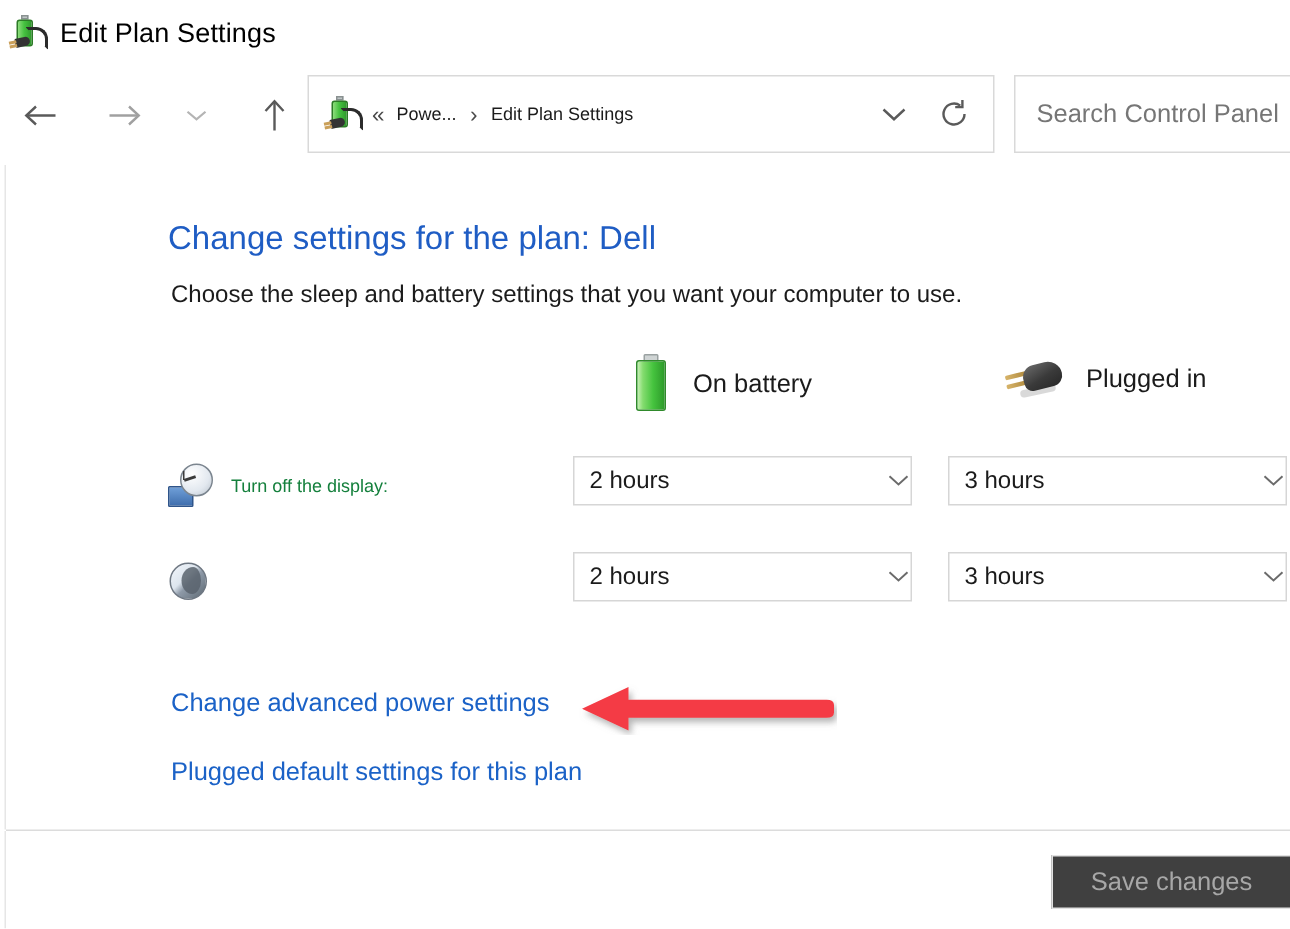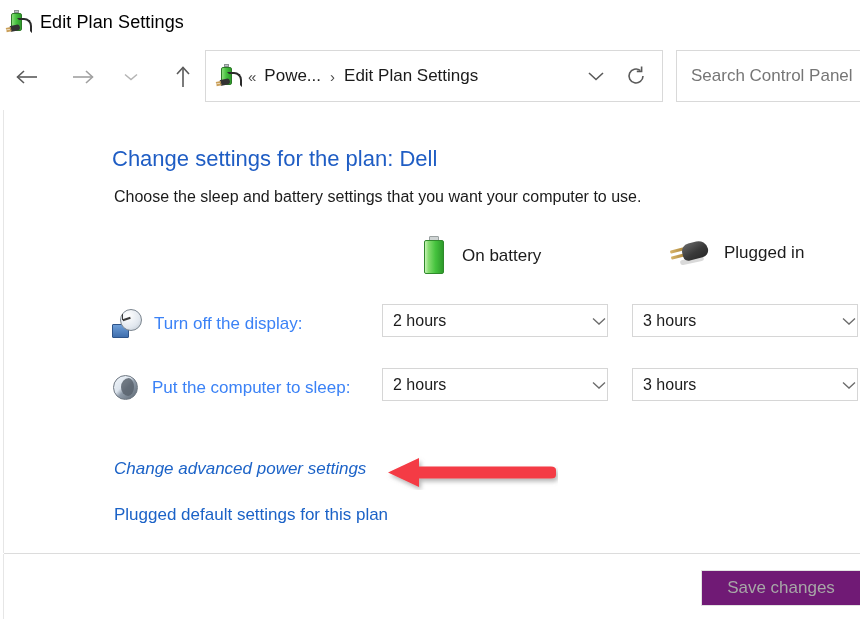--- a/index.html
+++ b/index.html
@@ -127,21 +127,21 @@
     align-items: center;
     padding: 0 6px 0 12px;
   }
   .crumb-icon { flex: 0 0 auto; margin-right: 8px; }
   .crumb-chevrons {
     font-size: 15px;
     color: #4a4a4a;
     margin-right: 8px;
   }
   .crumb-text {
-    font-size: 17px;
+    font-size: 12px;
     color: #1b1b1b;
     white-space: nowrap;
   }
   .crumb-sep {
     font-size: 15px;
     color: #4a4a4a;
     margin: 0 9px;
   }
   .addr-spacer { flex: 1 1 auto; }
   .addr-btn {
@@ -289,22 +289,22 @@
   }
 
   
   .row {
     position: absolute;
     height: 32px;
     display: flex;
     align-items: center;
   }
   .row .row-label {
-    font-size: 17px;
-    color: #3b82f6;
+    font-size: 12px;
+    color: #15803d;
     margin-left: 12px;
     white-space: nowrap;
   }
   .row-display { left: 108px; top: 198px; }
   .row-sleep   { left: 108px; top: 262px; }
 
   
   .clock-icon {
     position: relative;
     width: 30px; height: 30px;
@@ -384,21 +384,21 @@
   .dd-plug-sleep   { left: 628px; top: 258px; width: 226px; }
 
   
   .link {
     position: absolute;
     font-size: 17px;
     color: #1b62c7;
     white-space: nowrap;
     cursor: pointer;
   }
-  .link-advanced { left: 110px; top: 349px; font-style: italic; }
+  .link-advanced { left: 110px; top: 349px; }
   .link-restore  { left: 110px; top: 395px; }
 
   
   .red-arrow {
     position: absolute;
     left: 386px;
     top: 456px;
     width: 172px;
     height: 34px;
     pointer-events: none;
@@ -421,21 +421,21 @@
     border-left: 1px solid #e6e6e6;
     box-sizing: border-box;
   }
   .save-btn {
     position: absolute;
     left: 697px;
     top: 16px;
     width: 160px;
     height: 36px;
     border: 1px solid #e2e2e2;
-    background: #701a75;
+    background: #404040;
     color: #a7a7a7;
     font-family: "Liberation Sans", sans-serif;
     font-size: 17px;
     display: flex;
     align-items: center;
     justify-content: center;
     box-sizing: border-box;
   }
 </style>
 </head>
@@ -558,21 +558,20 @@
           <path d="M2 2.5 L8 8 L14 2.5" fill="none" stroke="#6b6b6b" stroke-width="1.3"></path>
         </svg>
       </span>
     </div>
 
     <div class="row row-sleep">
       <span class="sleep-icon">
         <span class="sph"></span>
         <span class="cres"></span>
       </span>
-      <span class="row-label">Put the computer to sleep:</span>
     </div>
 
     <div class="dropdown dd-batt-sleep">
       <span class="dd-value">2 hours</span>
       <span class="dd-chev">
         <svg width="16" height="10" viewBox="0 0 16 10">
           <path d="M2 2.5 L8 8 L14 2.5" fill="none" stroke="#6b6b6b" stroke-width="1.3"></path>
         </svg>
       </span>
     </div>

